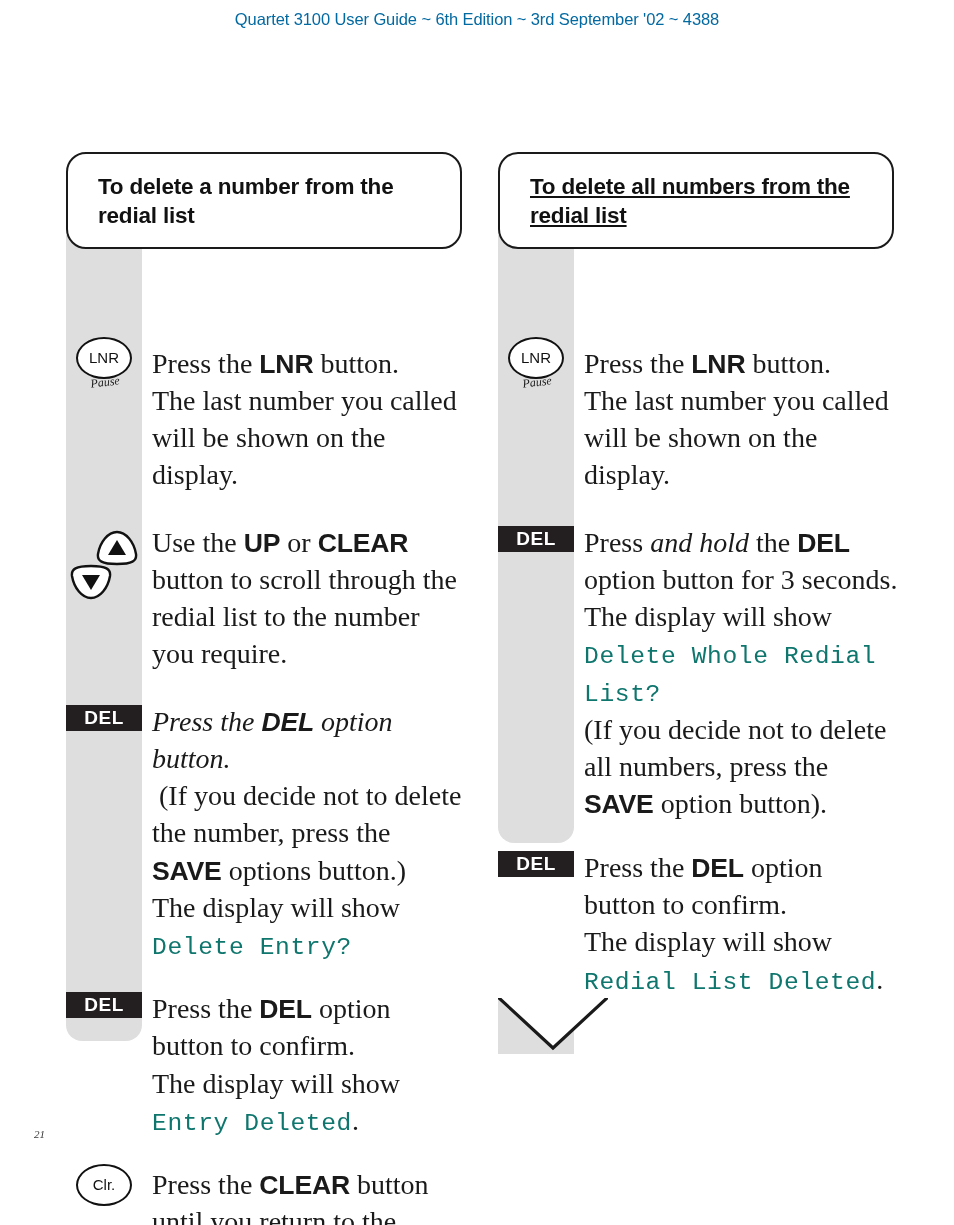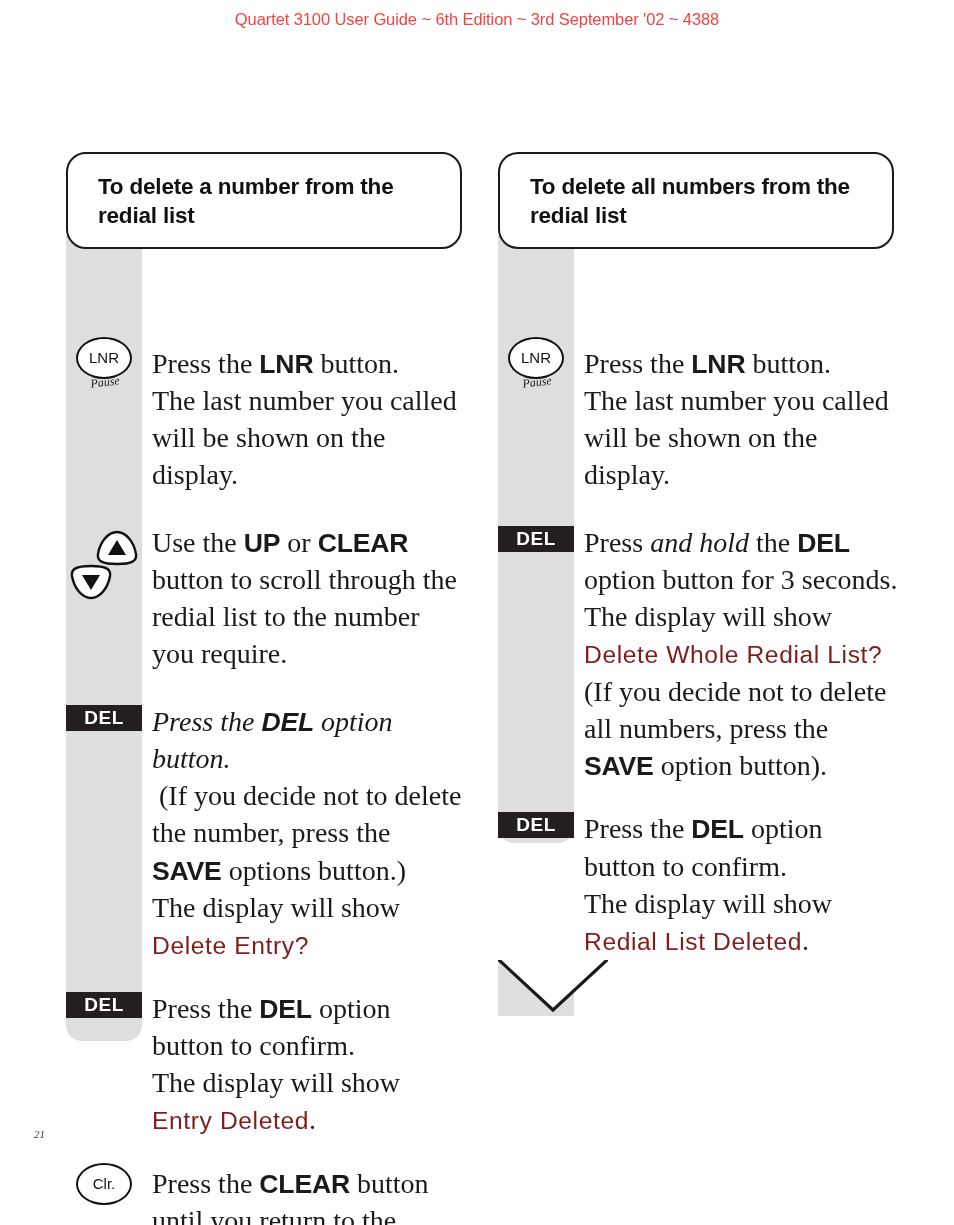--- a/index.html
+++ b/index.html
@@ -20,21 +20,21 @@
   
   .page-header {
     position: absolute;
     top: 10px;
     left: 0;
     width: 954px;
     text-align: center;
     font-family: "Liberation Sans", sans-serif;
     font-size: 16.5px;
     letter-spacing: -0.1px;
-    color: #ef4444;
+    color: #0369a1;
   }
 
   
   .page-number {
     position: absolute;
     left: 34px;
     top: 1128px;
     font-family: "Liberation Serif", serif;
     font-style: italic;
     font-size: 11px;
@@ -59,21 +59,21 @@
     padding: 18px 22px 16px 30px;
     font-family: "Liberation Sans", sans-serif;
     font-weight: bold;
     font-size: 22.5px;
     line-height: 1.30;
     letter-spacing: -0.2px;
     color: #111111;
     z-index: 3;
   }
   .callout.left-box  { width: 396px; min-height: 88px; }
-  .callout.right-box { width: 396px; min-height: 88px; }
+  .callout.right-box { width: 396px; min-height: 88px; text-decoration: underline; }
 
   
   .tail {
     position: absolute;
     left: 0px;
     top: 100%;
     width: 110px;
     height: 56px;
     z-index: 4;
     pointer-events: none;
@@ -180,24 +180,24 @@
     font-family: "Liberation Sans", sans-serif;
     font-weight: bold;
     font-size: 0.95em;
     letter-spacing: -0.2px;
   }
   i, .i {
     font-family: "Liberation Serif", serif;
     font-style: italic;
   }
   .lcd {
-    font-family: Liberation Sans, sans-serif;
+    font-family: Liberation Mono, monospace;
     font-size: 0.88em;
     letter-spacing: 0.6px;
-    color: #7f1d1d;
+    color: #0f766e;
   }
   .sp-top-md { margin-top: 26px; }
   .sp-top-lg { margin-top: 30px; }
   .nospace { margin-top: 0; }
 </style>
 </head>
 <body>
 
 <div class="page-header">Quartet 3100 User Guide ~ 6th Edition ~ 3rd September '02 ~ 4388</div>
 

